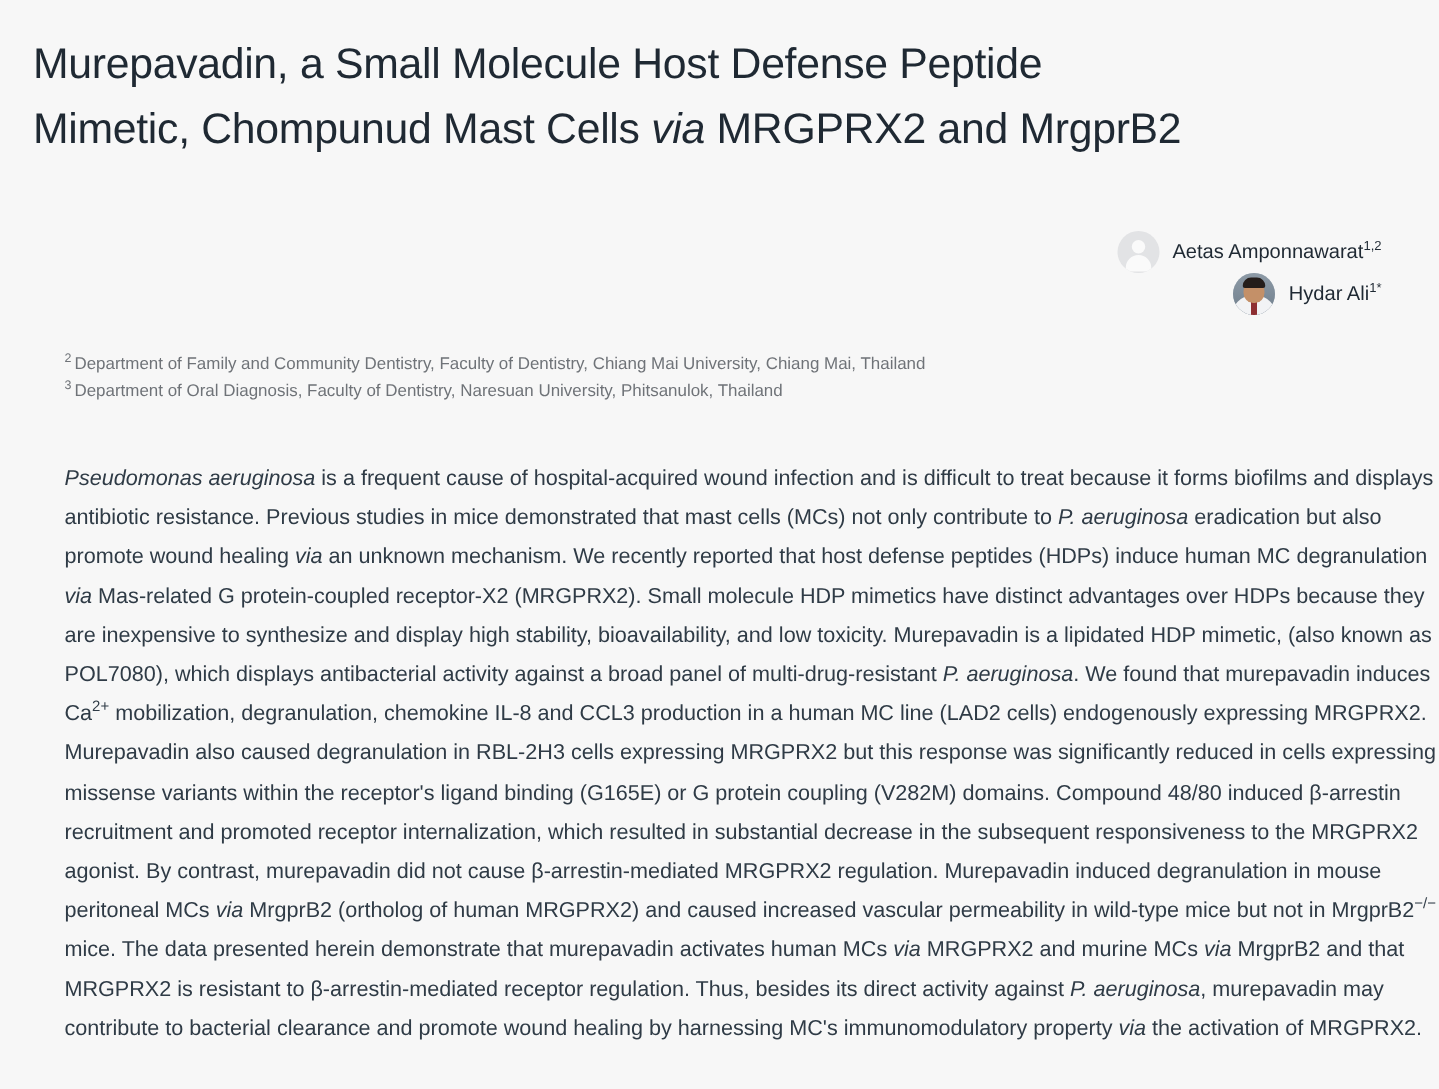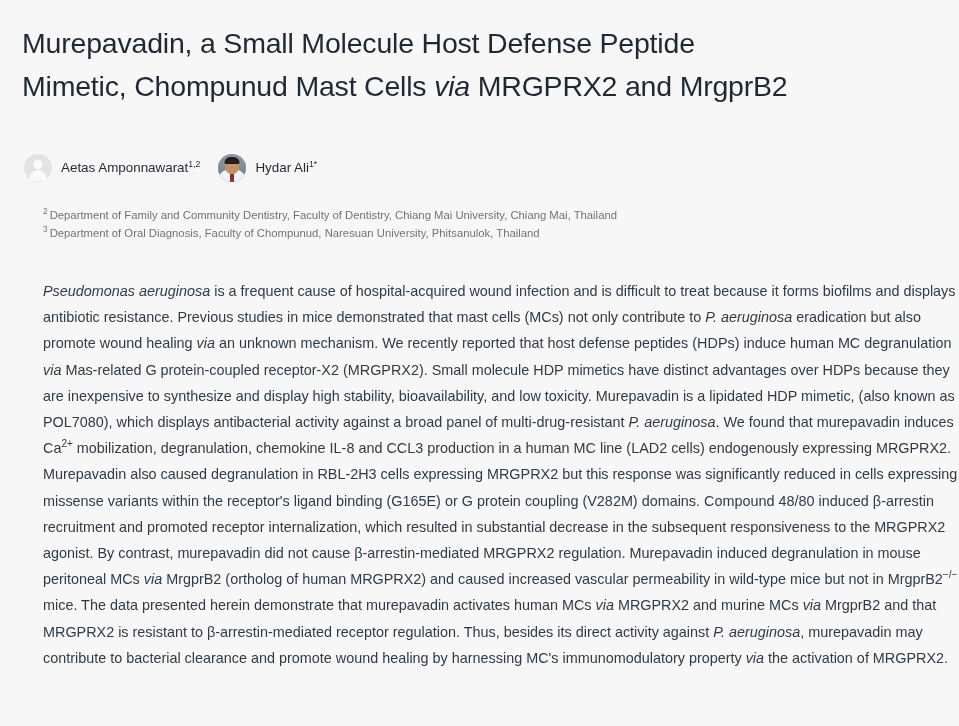--- a/index.html
+++ b/index.html
@@ -35,23 +35,24 @@
     max-width: 900px;
   }
   .article-title em {
     font-style: italic;
   }
 
   
   .authors {
     display: flex;
     flex-wrap: wrap;
-    align-items: flex-start;
+    align-items: flex-end;
     margin-top: 46px;
     margin-left: 2px;
+    flex-direction: column;
   }
   .author {
     display: flex;
     align-items: center;
     margin-right: 18px;
   }
   .avatar {
     width: 28px;
     height: 28px;
     border-radius: 50%;
@@ -213,18 +214,18 @@
           <span class="tie"></span>
           <span class="face"></span>
           <span class="hair"></span>
         </span>
         <span class="author-name">Hydar Ali<sup>1*</sup></span>
       </div>
     </div>
 
   <div class="affiliations">
       <div class="affiliation"><sup>2</sup><span>Department of Family and Community Dentistry, Faculty of Dentistry, Chiang Mai University, Chiang Mai, Thailand</span></div>
-      <div class="affiliation"><sup>3</sup><span>Department of Oral Diagnosis, Faculty of Chompunud, Naresuan University, Phitsanulok, Thailand</span></div>
+      <div class="affiliation"><sup>3</sup><span>Department of Oral Diagnosis, Faculty of Dentistry, Naresuan University, Phitsanulok, Thailand</span></div>
     </div>
 
   <div class="abstract"><em>Pseudomonas aeruginosa</em><span> is a frequent cause of hospital-acquired wound infection and is difficult to treat because it forms biofilms and displays antibiotic resistance. Previous studies in mice demonstrated that mast cells (MCs) not only contribute to </span><em>P. aeruginosa</em><span> eradication but also promote wound healing </span><em>via</em><span> an unknown mechanism. We recently reported that host defense peptides (HDPs) induce human MC degranulation </span><em>via</em><span> Mas-related G protein-coupled receptor-X2 (MRGPRX2). Small molecule HDP mimetics have distinct advantages over HDPs because they are inexpensive to synthesize and display high stability, bioavailability, and low toxicity. Murepavadin is a lipidated HDP mimetic, (also known as POL7080), which displays antibacterial activity against a broad panel of multi-drug-resistant </span><em>P. aeruginosa</em><span>. We found that murepavadin induces Ca</span><sup>2+</sup><span> mobilization, degranulation, chemokine IL-8 and CCL3 production in a human MC line (LAD2 cells) endogenously expressing MRGPRX2. Murepavadin also caused degranulation in RBL-2H3 cells expressing MRGPRX2 but this response was significantly reduced in cells expressing missense variants within the receptor's ligand binding (G165E) or G protein coupling (V282M) domains. Compound 48/80 induced β-arrestin recruitment and promoted receptor internalization, which resulted in substantial decrease in the subsequent responsiveness to the MRGPRX2 agonist. By contrast, murepavadin did not cause β-arrestin-mediated MRGPRX2 regulation. Murepavadin induced degranulation in mouse peritoneal MCs </span><em>via</em><span> MrgprB2 (ortholog of human MRGPRX2) and caused increased vascular permeability in wild-type mice but not in MrgprB2</span><sup>−/−</sup><span> mice. The data presented herein demonstrate that murepavadin activates human MCs </span><em>via</em><span> MRGPRX2 and murine MCs </span><em>via</em><span> MrgprB2 and that MRGPRX2 is resistant to β-arrestin-mediated receptor regulation. Thus, besides its direct activity against </span><em>P. aeruginosa</em><span>, murepavadin may contribute to bacterial clearance and promote wound healing by harnessing MC's immunomodulatory property </span><em>via</em><span> the activation of MRGPRX2.</span></div>
 
 </div>
 
 </body></html>

